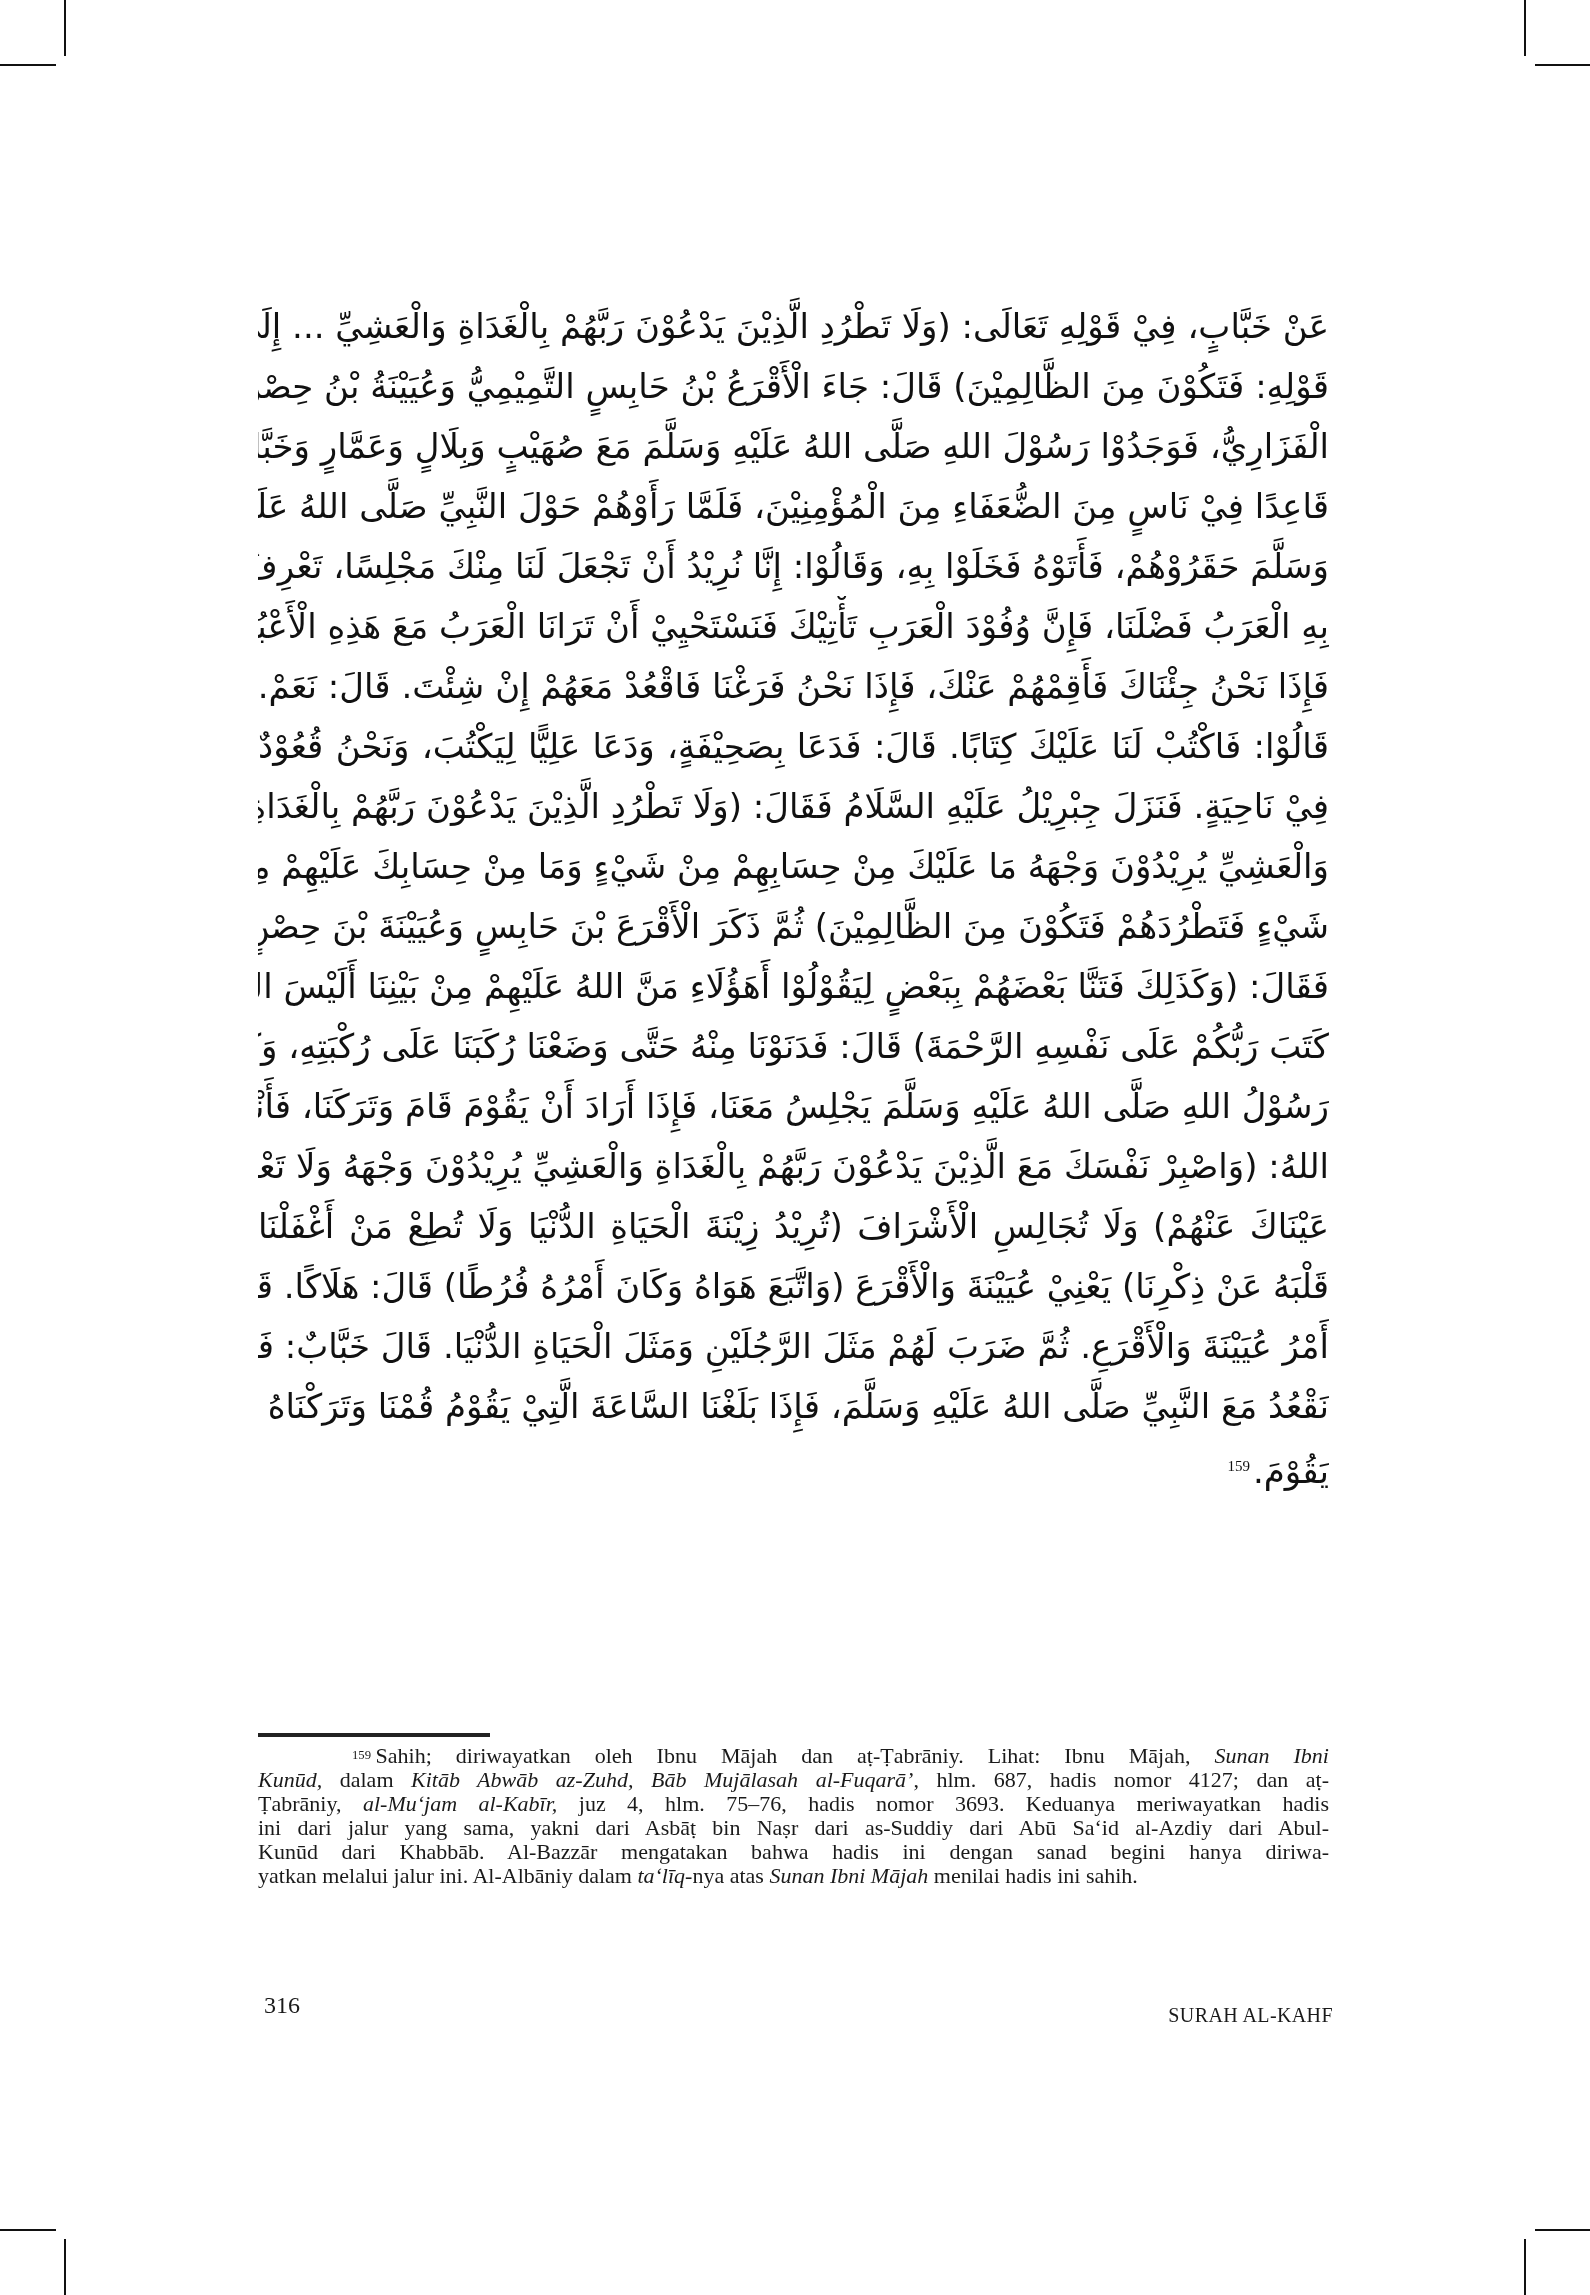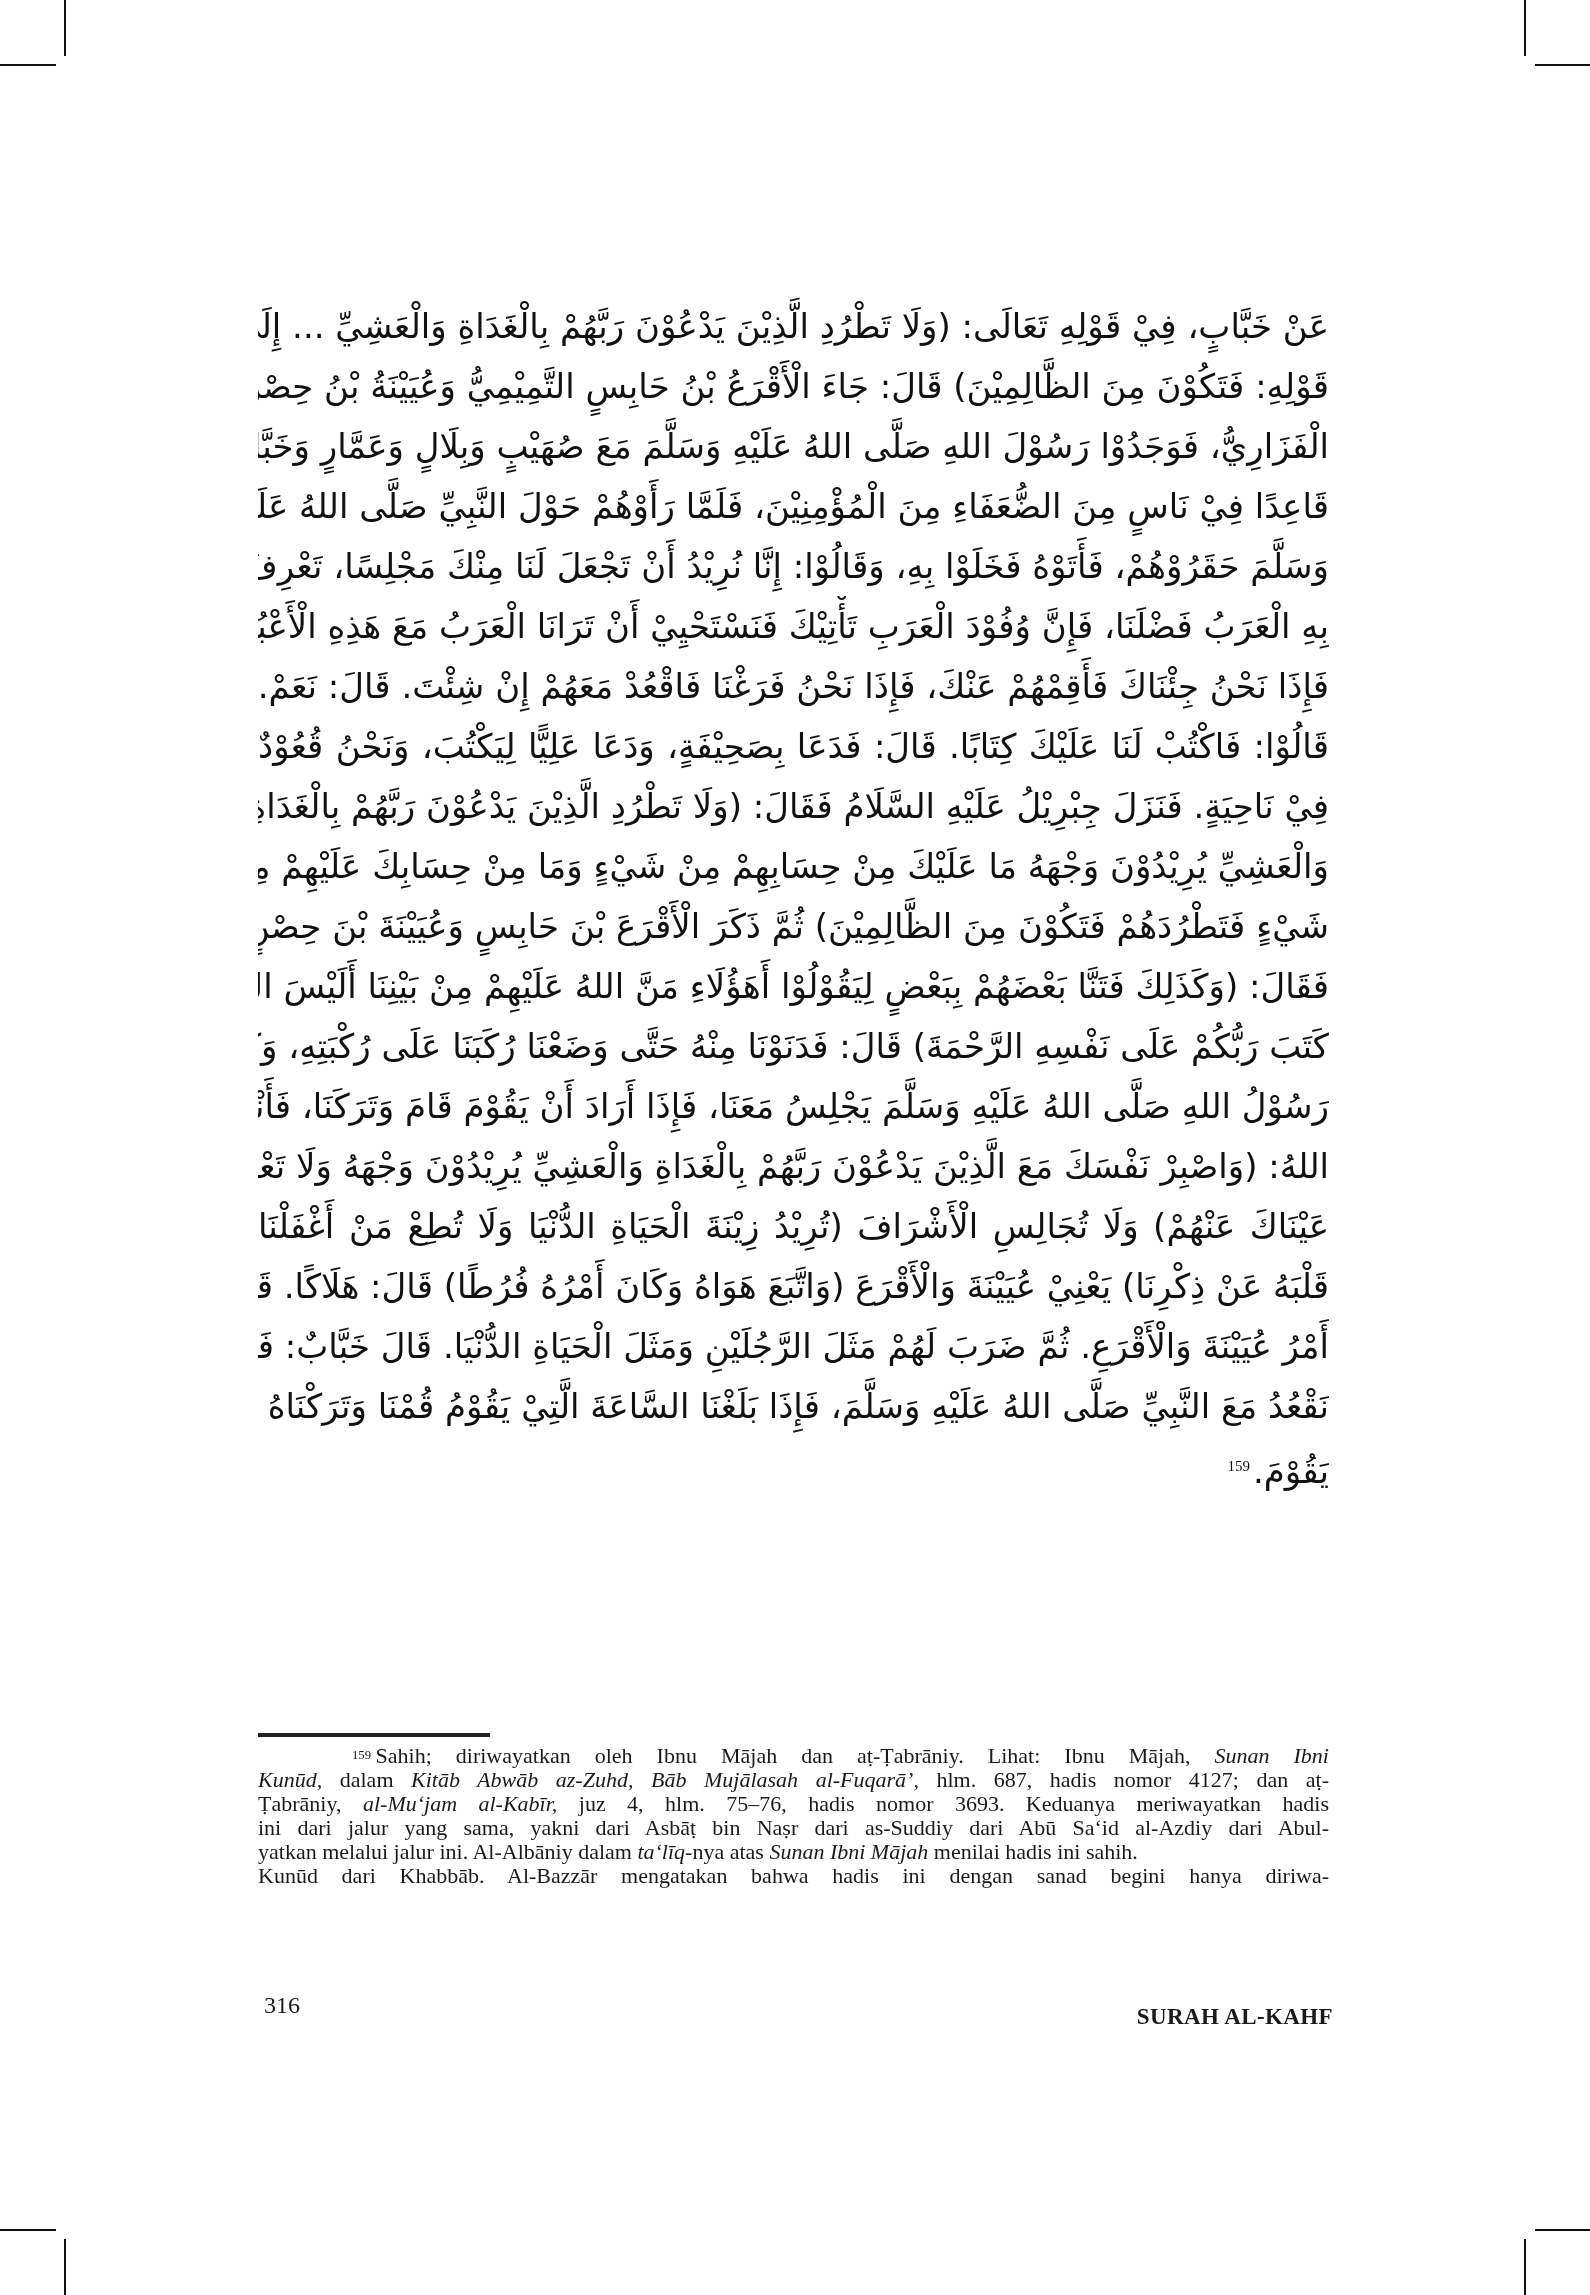--- a/index.html
+++ b/index.html
@@ -19,21 +19,21 @@
     position:absolute; left:258px; top:1744px; width:1071px;
     font-family:"Liberation Serif", serif; font-size:22px; line-height:24px;
     text-align:justify; color:#1a1a1a;
   }
   .footnote .line { display:block; text-align:justify; text-align-last:justify; white-space:nowrap; }
   .footnote .line.first { padding-left:94px; }
   .footnote .line.last { text-align-last:left; }
   .footnote sup { font-size:12.7px; vertical-align:top; position:relative; top:-1.5px; margin-right:4.5px; }
   .footnote i { font-style:italic; }
   .pagenum { position:absolute; left:264px; top:1992px; font-family:"Liberation Serif", serif; font-size:24px; color:#1a1a1a; }
-  .running { position:absolute; right:258px; top:2004px; font-family:"Liberation Serif", serif; font-size:23px; letter-spacing:0.4px; color:#1a1a1a;font-weight:bold; }
+  .running { position:absolute; right:258px; top:2004px; font-family:"Liberation Serif", serif; font-size:20px; letter-spacing:0.4px; color:#1a1a1a; }
 </style>
 </head>
 <body>
 
 <div class="crop" style="left:64px;top:0;width:1.5px;height:56px;"></div>
 <div class="crop" style="left:0;top:64px;width:56px;height:1.5px;"></div>
 <div class="crop" style="left:1524px;top:0;width:1.5px;height:56px;"></div>
 <div class="crop" style="left:1535px;top:64px;width:56px;height:1.5px;"></div>
 <div class="crop" style="left:0;top:2229px;width:56px;height:1.5px;"></div>
 <div class="crop" style="left:64px;top:2239px;width:1.5px;height:56px;"></div>
@@ -63,19 +63,19 @@
     <span class="line last">يَقُوْمَ.<span class="fnref">159</span></span>
   </div>
 
 <div class="rule"></div>
 
 <div class="footnote" id="footnote">
     <span class="line first"><sup>159</sup><span>Sahih; diriwayatkan oleh Ibnu Mājah dan aṭ-Ṭabrāniy. Lihat: Ibnu Mājah, </span><i>Sunan Ibni</i></span>
     <span class="line"><i>Kunūd,</i><span> dalam </span><i>Kitāb Abwāb az-Zuhd, Bāb Mujālasah al-Fuqarā’</i><span>, hlm. 687, hadis nomor 4127; dan aṭ-</span></span>
     <span class="line"><span>Ṭabrāniy, </span><i>al-Mu‘jam al-Kabīr,</i><span> juz 4, hlm. 75–76, hadis nomor 3693. Keduanya meriwayatkan hadis</span></span>
     <span class="line"><span>ini dari jalur yang sama, yakni dari Asbāṭ bin Naṣr dari as-Suddiy dari Abū Sa‘id al-Azdiy dari Abul-</span></span>
+    <span class="line"><span>Kunūd dari Khabbāb. Al-Bazzār mengatakan bahwa hadis ini dengan sanad begini hanya diriwa-</span></span>
     <span class="line last"><span>yatkan melalui jalur ini. Al-Albāniy dalam </span><i>ta‘līq</i><span>-nya atas </span><i>Sunan Ibni Mājah</i><span> menilai hadis ini sahih.</span></span>
-    <span class="line"><span>Kunūd dari Khabbāb. Al-Bazzār mengatakan bahwa hadis ini dengan sanad begini hanya diriwa-</span></span>
   </div>
 
 <div class="pagenum">316</div>
 <div class="running">SURAH AL-KAHF</div>
 
 
 </body></html>

